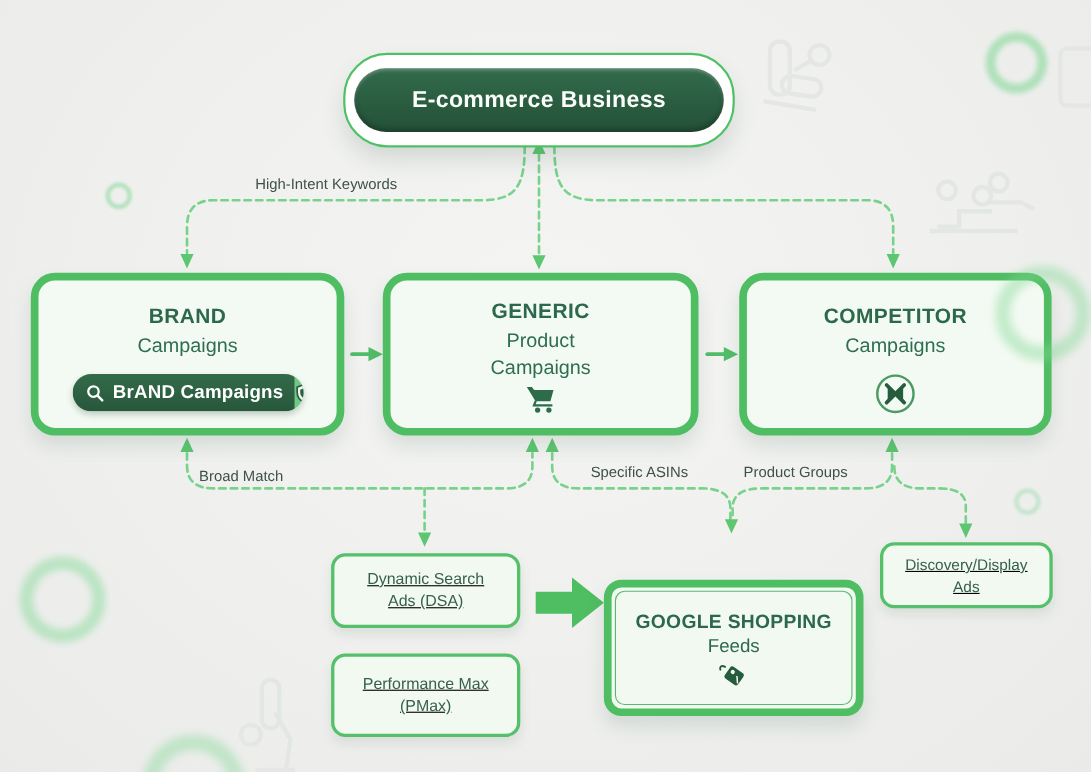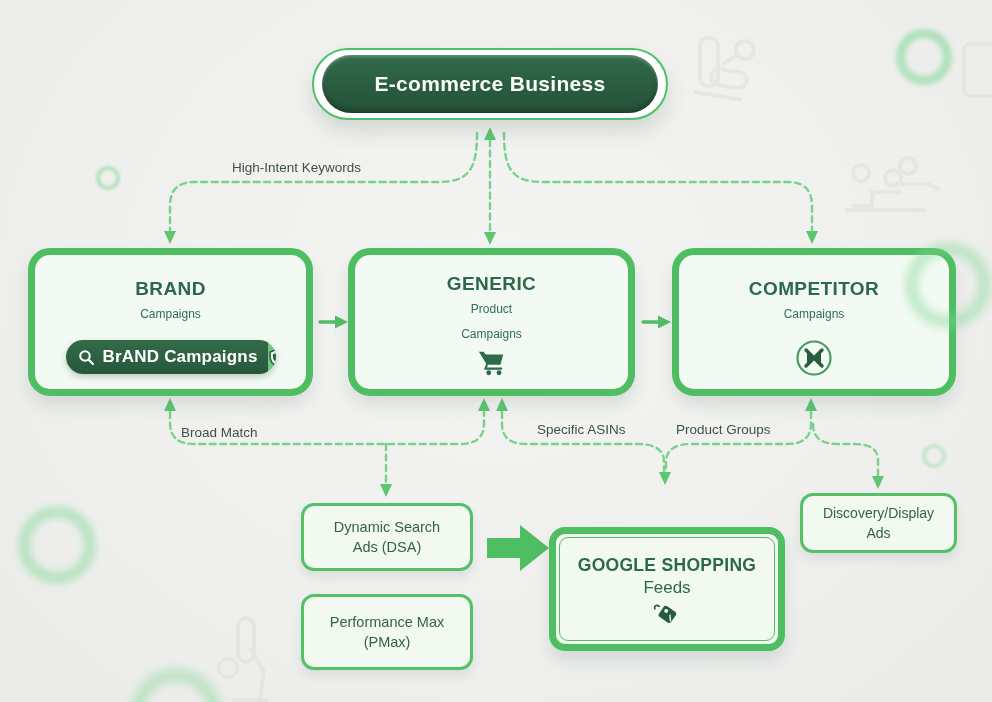--- a/index.html
+++ b/index.html
@@ -10,46 +10,46 @@
   .layer{position:absolute;left:0;top:0;pointer-events:none;}
   
   .ring{position:absolute;border-radius:50%;pointer-events:none;}
   .r1{left:96px;top:166px;width:16px;height:16px;border:4px solid rgba(130,214,150,.55);filter:blur(1.5px);}
   .r2{left:896px;top:29px;width:38px;height:38px;border:9px solid rgba(124,214,144,.55);filter:blur(2.5px);}
   .r3{left:905px;top:242px;width:60px;height:60px;border:13px solid rgba(124,214,144,.42);filter:blur(4px);z-index:3;}
   .r4{left:18px;top:506px;width:54px;height:54px;border:12px solid rgba(124,214,144,.45);filter:blur(3.5px);}
   .r5{left:130px;top:668px;width:64px;height:64px;border:14px solid rgba(124,214,144,.40);filter:blur(4px);}
   .r6{left:922px;top:444px;width:16px;height:16px;border:4px solid rgba(130,214,150,.38);filter:blur(1.5px);}
   
-  .root-pill{position:absolute;left:312px;top:48px;width:356px;height:72px;border-radius:40px;
+  .root-pill{position:absolute;left:312px;top:48px;width:356px;height:86px;border-radius:40px;
              background:#ffffff;border:2px solid #4fc065;box-sizing:border-box;z-index:2;
              box-shadow:0 12px 20px rgba(60,90,70,.16);display:flex;align-items:center;justify-content:center;}
   .root-inner{width:336px;height:58px;border-radius:30px;display:flex;align-items:center;justify-content:center;
               background:linear-gradient(180deg,#336b4c 0%, #2a5c40 55%, #245238 100%);
               box-shadow:inset 0 2px 3px rgba(255,255,255,.25), inset 0 -3px 5px rgba(0,0,0,.25);}
   .root-label{color:#fbfdfa;font-size:21px;font-weight:700;letter-spacing:.3px;}
   
   .bigbox{position:absolute;box-sizing:border-box;border:7px solid #4fbe63;border-radius:22px;
           background:#f3faf3;z-index:2;box-shadow:0 10px 16px rgba(70,100,80,.14);
           display:flex;flex-direction:column;align-items:center;}
   .box-brand{left:28px;top:248px;width:285px;height:148px;padding-top:21px;}
   .box-generic{left:348px;top:248px;width:287px;height:148px;padding-top:16px;}
   .box-competitor{left:672px;top:248px;width:284px;height:148px;padding-top:21px;}
   .node-title{font-size:19px;font-weight:700;color:#2c684a;letter-spacing:.4px;line-height:26px;}
-  .node-sub{font-size:12px;font-weight:500;color:#2e6e4e;line-height:25px;}
+  .node-sub{font-size:18px;font-weight:500;color:#2e6e4e;line-height:25px;}
   
   .search-pill{margin-top:13px;width:210px;height:34px;border-radius:17px;display:flex;overflow:hidden;
                box-shadow:0 3px 6px rgba(40,70,50,.25);}
   .search-main{flex:1;background:linear-gradient(180deg,#336b4a,#27573b);display:flex;align-items:center;gap:8px;padding:0 10px 0 12px;}
   .search-text{color:#ffffff;font-size:17px;font-weight:700;letter-spacing:.2px;white-space:nowrap;}
   .search-cap{width:36px;background:#6fca80;display:flex;align-items:center;justify-content:center;}
   
   .smallbox{position:absolute;box-sizing:border-box;border:3px solid #55c06a;border-radius:13px;background:#f1f9f0;
             z-index:2;display:flex;flex-direction:column;align-items:center;justify-content:center;
-            box-shadow:0 6px 10px rgba(70,100,80,.12);}
+            box-shadow:0 6px 10px rgba(70,100,80,.12);text-decoration:underline;}
   .box-dsa{left:301px;top:503px;width:172px;height:68px;}
   .box-pmax{left:301px;top:594px;width:172px;height:76px;}
   .box-discovery{left:800px;top:493px;width:157px;height:60px;}
   .small-line{font-size:14.5px;font-weight:500;color:#37604c;line-height:20px;}
   
   .box-shopping{position:absolute;left:549px;top:487px;width:236px;height:124px;box-sizing:border-box;
                 border:7px solid #4fbe63;border-radius:16px;background:#f1f9f0;z-index:2;
                 box-shadow:0 10px 16px rgba(70,100,80,.15);display:flex;align-items:stretch;margin-top:40px;}
   .shopping-inner{flex:1;margin:3px;border:1.5px solid #5ab86e;border-radius:9px;
                   display:flex;flex-direction:column;align-items:center;justify-content:center;padding-top:2px;}

